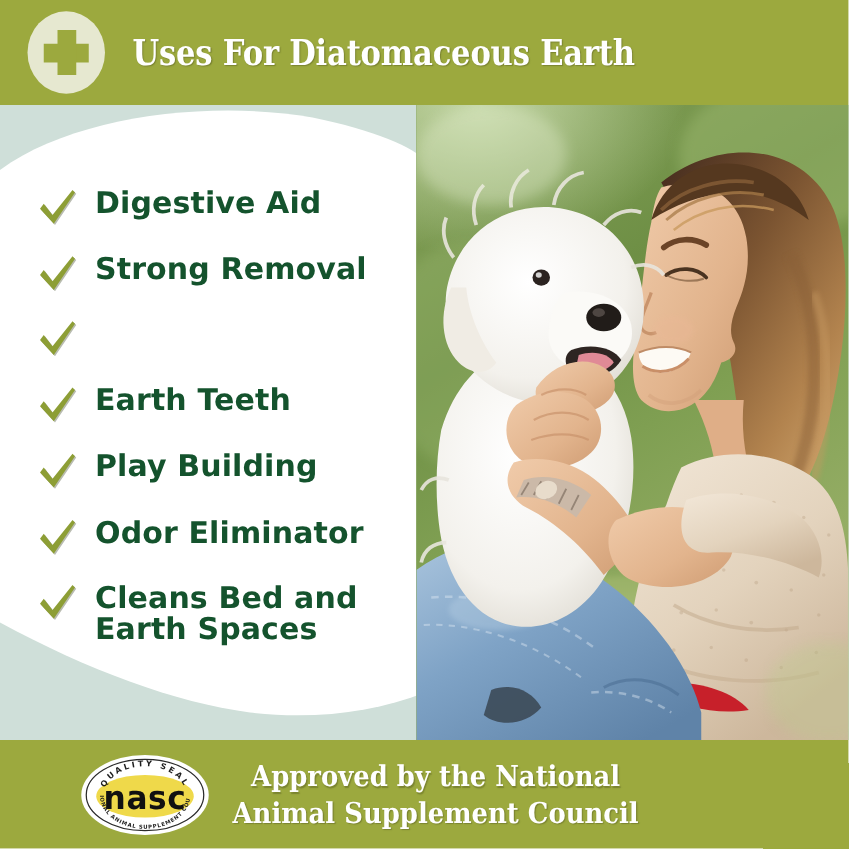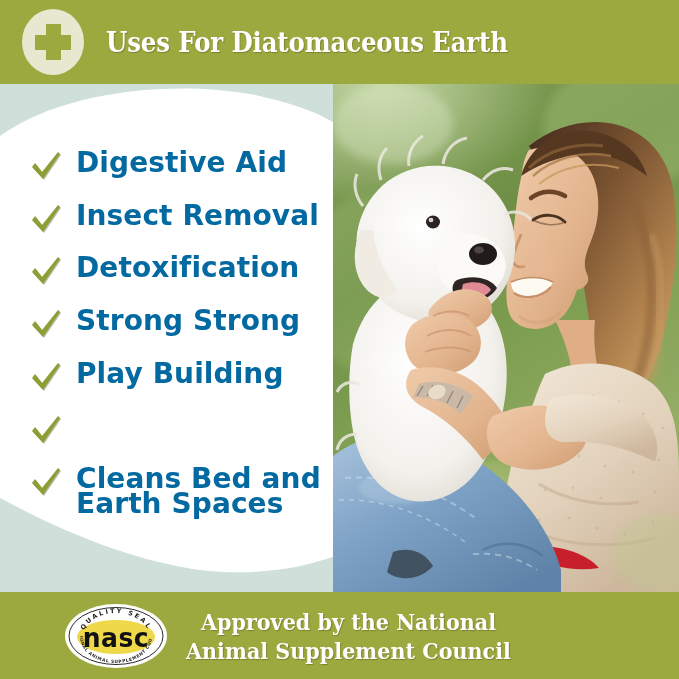--- a/index.html
+++ b/index.html
@@ -94,24 +94,24 @@
     align-items: flex-start;
   }
   .check-mark {
     flex: 0 0 auto;
     width: 34px;
     height: 34px;
     margin-right: 12px;
     margin-top: 1px;
   }
   .check-label {
-    color: #0369a1;
+    color: #14532d;
     font-family: "DejaVu Sans", "Liberation Sans", sans-serif;
     font-weight: bold;
-    font-size: 28px;
+    font-size: 24px;
     line-height: 25px;
     letter-spacing: 0.1px;
     white-space: pre-line;
   }
 
   
   .photo {
     position: absolute;
     left: 333px; top: 0;
     width: 346px;
@@ -181,52 +181,52 @@
           <path d="M2,16 L5,12 L12,21 L28,1 L30,3 L13,28 Z" fill="#8D9E35"></path>
         </svg>
         <div class="check-label">Digestive Aid</div>
       </div>
 
       <div class="check-row" style="top:119px">
         <svg class="check-mark" viewBox="0 0 34 34">
           <path d="M3,17 L6,13 L13,22 L29,2 L31,4 L14,29 Z" fill="#b9bcb0"></path>
           <path d="M2,16 L5,12 L12,21 L28,1 L30,3 L13,28 Z" fill="#8D9E35"></path>
         </svg>
-        <div class="check-label">Insect Removal</div>
+        <div class="check-label">Strong Removal</div>
       </div>
 
       <div class="check-row" style="top:171px">
         <svg class="check-mark" viewBox="0 0 34 34">
           <path d="M3,17 L6,13 L13,22 L29,2 L31,4 L14,29 Z" fill="#b9bcb0"></path>
           <path d="M2,16 L5,12 L12,21 L28,1 L30,3 L13,28 Z" fill="#8D9E35"></path>
         </svg>
-        <div class="check-label">Detoxification</div>
       </div>
 
       <div class="check-row" style="top:224px">
         <svg class="check-mark" viewBox="0 0 34 34">
           <path d="M3,17 L6,13 L13,22 L29,2 L31,4 L14,29 Z" fill="#b9bcb0"></path>
           <path d="M2,16 L5,12 L12,21 L28,1 L30,3 L13,28 Z" fill="#8D9E35"></path>
         </svg>
-        <div class="check-label">Strong Strong</div>
+        <div class="check-label">Earth Teeth</div>
       </div>
 
       <div class="check-row" style="top:277px">
         <svg class="check-mark" viewBox="0 0 34 34">
           <path d="M3,17 L6,13 L13,22 L29,2 L31,4 L14,29 Z" fill="#b9bcb0"></path>
           <path d="M2,16 L5,12 L12,21 L28,1 L30,3 L13,28 Z" fill="#8D9E35"></path>
         </svg>
         <div class="check-label">Play Building</div>
       </div>
 
       <div class="check-row" style="top:330px">
         <svg class="check-mark" viewBox="0 0 34 34">
           <path d="M3,17 L6,13 L13,22 L29,2 L31,4 L14,29 Z" fill="#b9bcb0"></path>
           <path d="M2,16 L5,12 L12,21 L28,1 L30,3 L13,28 Z" fill="#8D9E35"></path>
         </svg>
+        <div class="check-label">Odor Eliminator</div>
       </div>
 
       <div class="check-row" style="top:382px">
         <svg class="check-mark" viewBox="0 0 34 34">
           <path d="M3,17 L6,13 L13,22 L29,2 L31,4 L14,29 Z" fill="#b9bcb0"></path>
           <path d="M2,16 L5,12 L12,21 L28,1 L30,3 L13,28 Z" fill="#8D9E35"></path>
         </svg>
         <div class="check-label">Cleans Bed and
 Earth Spaces</div>
       </div>

